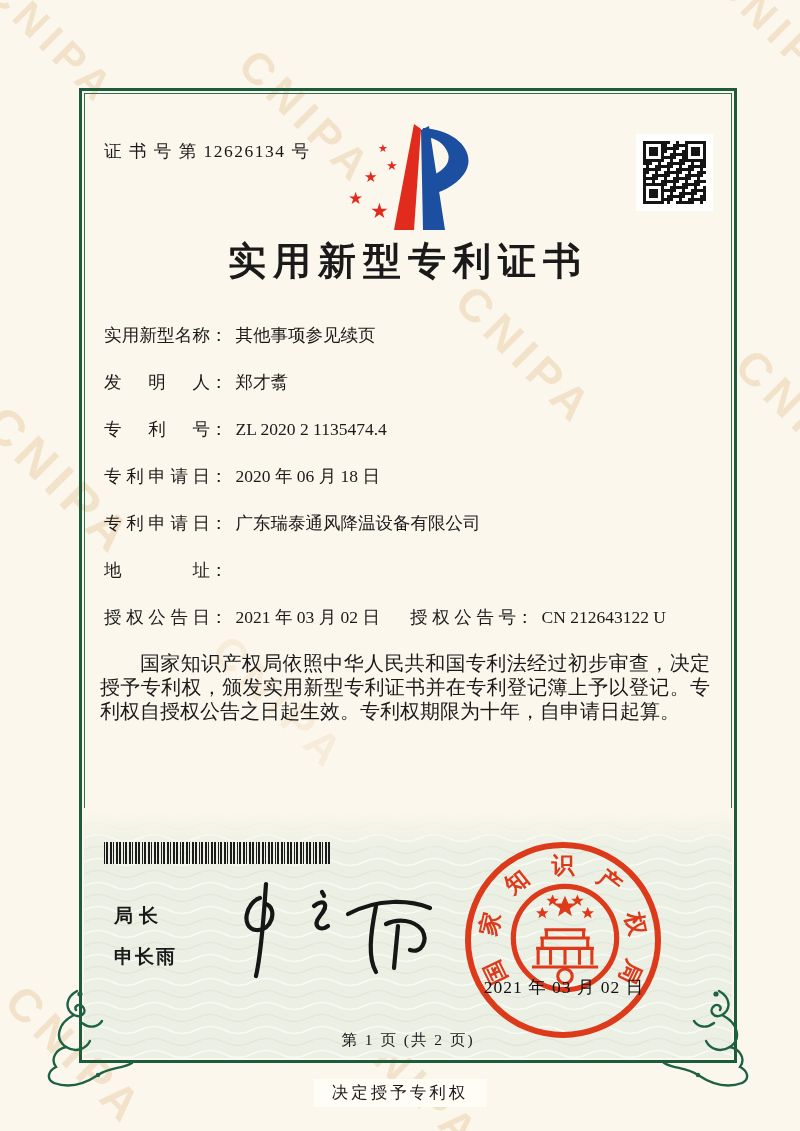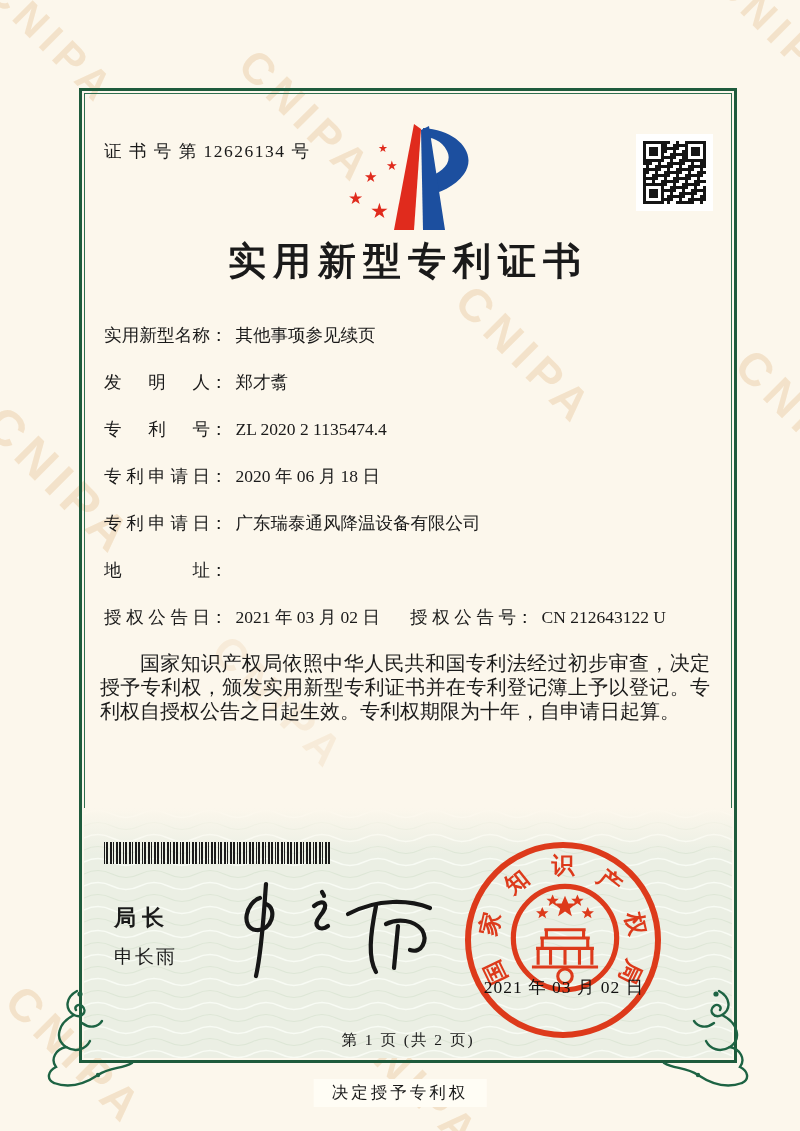--- a/index.html
+++ b/index.html
@@ -42,23 +42,23 @@
   .val{margin-left:8px;}
   .frow-address .val{max-width:468px;}
   .frow-grant{display:flex;}
   .grant-a{display:flex;width:306px;flex:none;}
   .grant-b{display:flex;}
   .paras{position:absolute;left:100px;top:651px;width:610px;font-size:20px;line-height:24px;text-align:justify;}
   .paras p{margin:0;text-indent:2em;}
   .barcode{position:absolute;left:104px;top:842px;width:230px;height:22px;display:flex;align-items:stretch;overflow:hidden;}
   .barcode i{display:block;background:#1b1b1b;height:100%;flex:none;}
   .signer-title{position:absolute;left:114px;top:903px;font-family:"Liberation Sans","DejaVu Sans",sans-serif;
-    font-size:22px;font-weight:700;letter-spacing:6px;}
+    font-size:19px;font-weight:700;letter-spacing:6px;}
   .signer-name{position:absolute;left:114px;top:944px;font-family:"Liberation Sans","DejaVu Sans",sans-serif;
-    font-size:19px;font-weight:400;letter-spacing:2px;}
+    font-size:19px;font-weight:700;letter-spacing:2px;}
   .signature{position:absolute;left:226px;top:876px;}
   
   .seal{position:absolute;left:465px;top:842px;width:196px;height:196px;border:6px solid #dd3a1b;
     border-radius:50%;box-sizing:border-box;}
   .seal-char{position:absolute;width:26px;height:26px;line-height:26px;text-align:center;
     color:#dd3a1b;font-weight:700;font-size:23px;}
   .emblem{position:absolute;left:32px;top:28px;}
   .seal-date{position:absolute;left:478px;top:975px;width:172px;text-align:center;
     font-size:17.5px;letter-spacing:1px;color:#111;z-index:3;}
   .page-info{position:absolute;left:79px;top:1030px;width:658px;text-align:center;font-size:15.5px;letter-spacing:2px;}

